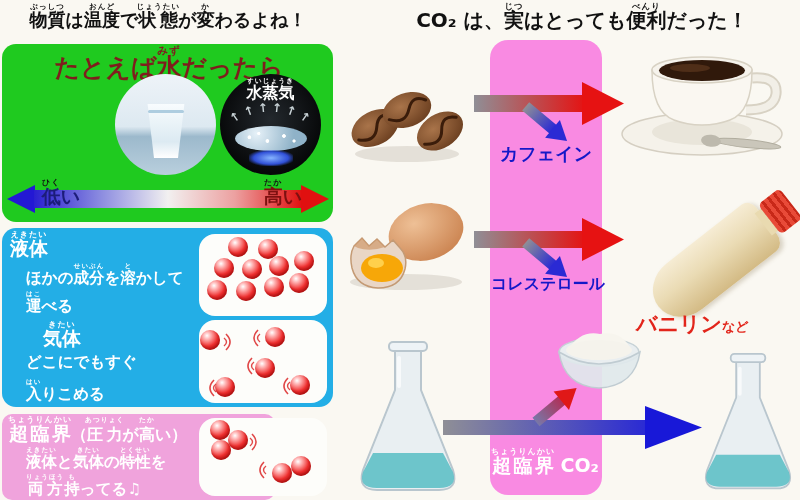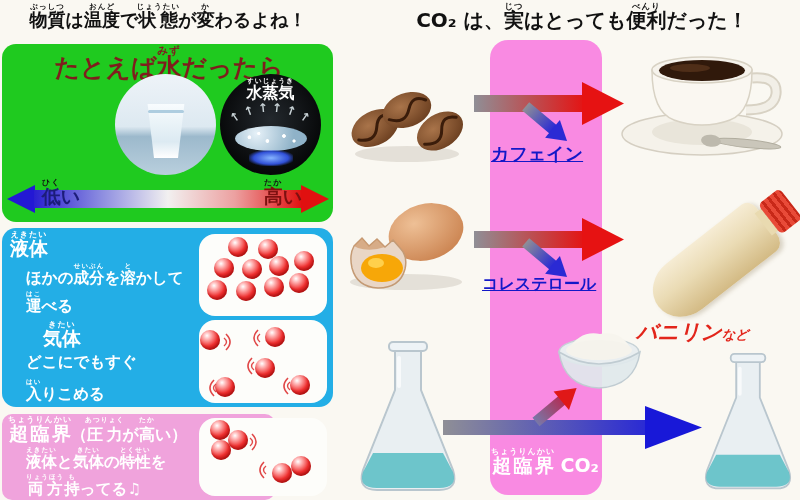--- a/index.html
+++ b/index.html
@@ -63,24 +63,24 @@
   .state-desc{font-size:15.5px;font-weight:700;color:#fff;line-height:1.35;white-space:nowrap;}
   .mol-panel{position:absolute;left:197px;width:128px;border-radius:16px;background:var(--panel-white);}
   .sphere{position:absolute;width:20px;height:20px;border-radius:50%;
           background:radial-gradient(circle at 35% 28%,#ffffff 0%,#ffb8b8 18%,#f03030 55%,#b80808 100%);
           box-shadow:inset -1px -2px 3px rgba(120,0,0,.45);}
   .vib{position:absolute;width:12px;height:20px;}
   .vib.flip{transform:scaleX(-1);}
 
   
   .pink-band{left:490px;top:40px;width:112px;height:455px;background:var(--pink-band);border-radius:18px;}
-  .blue-extract-label{font-weight:700;color:var(--blue-label);white-space:nowrap;z-index:5;text-decoration:underline;}
+  .blue-extract-label{text-align:center;font-weight:700;color:var(--blue-label);white-space:nowrap;z-index:5;}
   .caffeine{left:491px;top:142px;width:110px;font-size:18px;}
   .cholesterol{left:482px;top:274px;width:132px;font-size:16px;}
-  .vanillin-label{left:636px;top:318px;color:var(--red-label);font-weight:700;white-space:nowrap;z-index:5;font-style:italic;}
+  .vanillin-label{left:636px;top:310px;color:var(--red-label);font-weight:700;white-space:nowrap;z-index:5;}
   .vanillin-main{font-size:21px;}
   .vanillin-suffix{font-size:13px;}
   .band-co2{left:491px;top:447px;width:102px;text-align:center;color:#fff;font-size:19px;font-weight:700;line-height:1.4;white-space:nowrap;z-index:5;}
   .arrow-svg{position:absolute;z-index:4;}
 
   
   .mayo-wrap{left:636px;top:166px;width:164px;height:154px;}
   .mayo-body{position:absolute;left:2px;top:52px;width:138px;height:58px;
              background:linear-gradient(180deg,#f6ecd4,#eadbb4 45%,#d3ba84);
              border-radius:34px 10px 12px 34px / 30px 12px 14px 30px;

